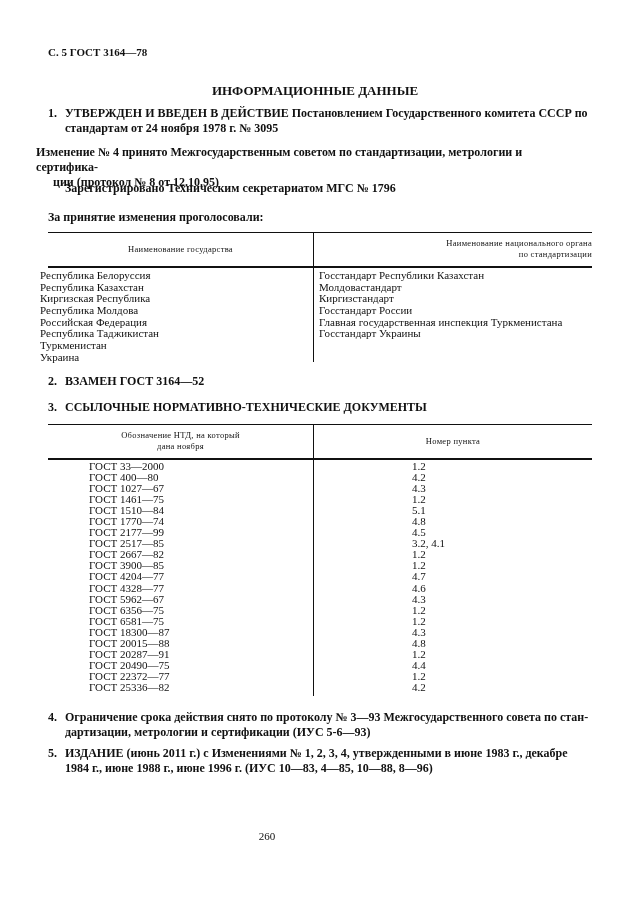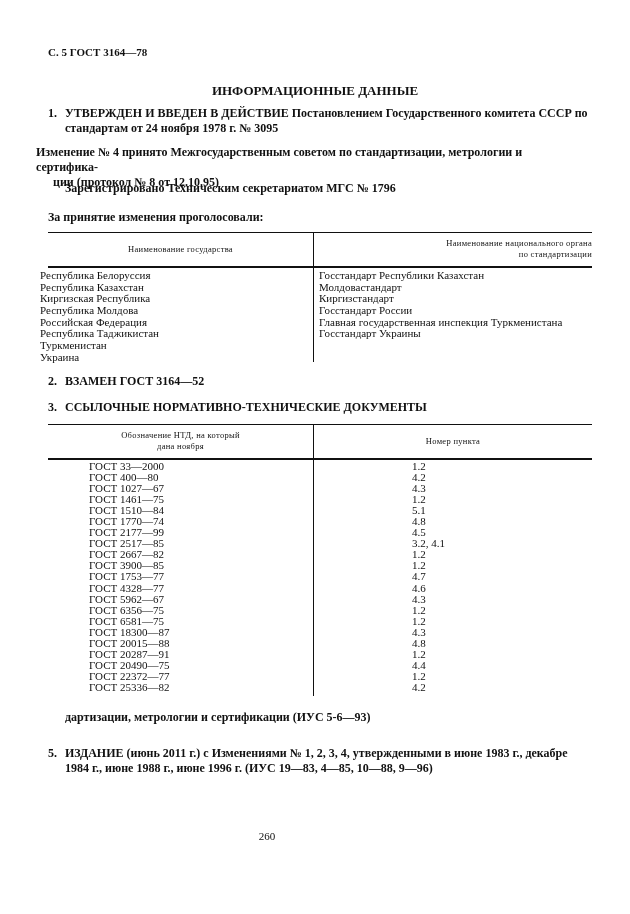--- a/index.html
+++ b/index.html
@@ -95,21 +95,21 @@
     <div>ГОСТ 33—2000</div>
     <div>ГОСТ 400—80</div>
     <div>ГОСТ 1027—67</div>
     <div>ГОСТ 1461—75</div>
     <div>ГОСТ 1510—84</div>
     <div>ГОСТ 1770—74</div>
     <div>ГОСТ 2177—99</div>
     <div>ГОСТ 2517—85</div>
     <div>ГОСТ 2667—82</div>
     <div>ГОСТ 3900—85</div>
-    <div>ГОСТ 1753—77</div>
+    <div>ГОСТ 4204—77</div>
     <div>ГОСТ 4328—77</div>
     <div>ГОСТ 5962—67</div>
     <div>ГОСТ 6356—75</div>
     <div>ГОСТ 6581—75</div>
     <div>ГОСТ 18300—87</div>
     <div>ГОСТ 20015—88</div>
     <div>ГОСТ 20287—91</div>
     <div>ГОСТ 20490—75</div>
     <div>ГОСТ 22372—77</div>
     <div>ГОСТ 25336—82</div>
@@ -133,21 +133,22 @@
     <div>4.3</div>
     <div>4.8</div>
     <div>1.2</div>
     <div>4.4</div>
     <div>1.2</div>
     <div>4.2</div>
   </div>
 </div>
 
 <div class="abs para" style="left:48px; top:710px; width:560px;">
+  <div><span class="hangnum">4.</span><span>Ограничение срока действия снято по протоколу № 3—93 Межгосударственного совета по стан-</span></div>
   <div style="padding-left:17px">дартизации, метрологии и сертификации (ИУС 5-6—93)</div>
 </div>
 
 <div class="abs para" style="left:48px; top:746px; width:560px;">
   <div><span class="hangnum">5.</span><span>ИЗДАНИЕ (июнь 2011 г.) с Изменениями № 1, 2, 3, 4, утвержденными в июне 1983 г., декабре</span></div>
-  <div style="padding-left:17px">1984 г., июне 1988 г., июне 1996 г. (ИУС 19—83, 4—85, 10—88, 9—96)</div>
+  <div style="padding-left:17px">1984 г., июне 1988 г., июне 1996 г. (ИУС 10—83, 4—85, 10—88, 8—96)</div>
 </div>
 
 <div class="abs footer">260</div>
 
 </body></html>

